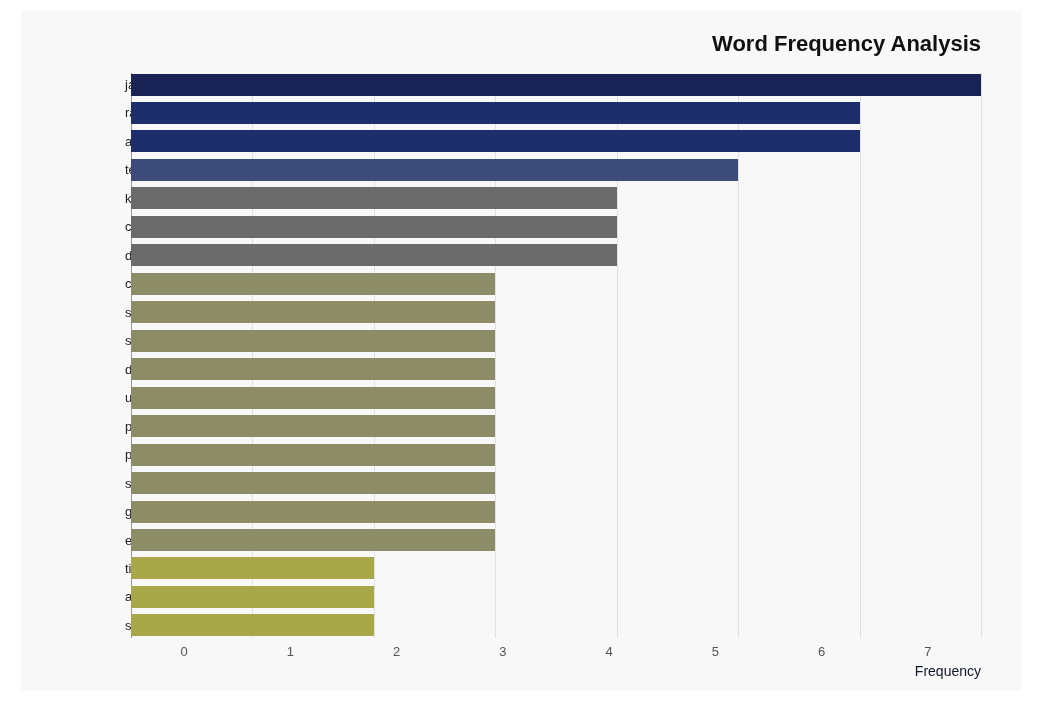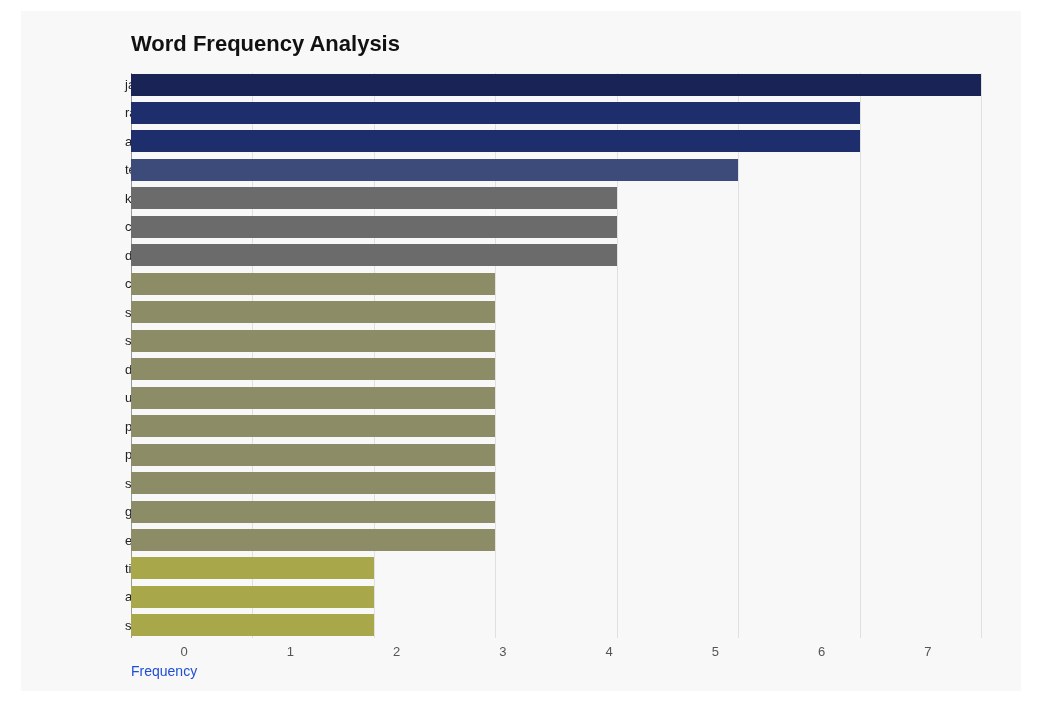--- a/index.html
+++ b/index.html
@@ -13,21 +13,21 @@
       justify-content: center;
     }
     .chart-container {
       width: 1000px;
       height: 680px;
       background: #f8f8f8;
       position: relative;
       padding: 20px 40px 60px 110px;
     }
     .chart-title {
-      text-align: left;
+      text-align: right;
       font-size: 22px;
       font-weight: bold;
       margin-bottom: 16px;
       color: #111;
     }
     .bars-container {
       position: absolute;
       left: 0;
       top: 0;
       width: 100%;
@@ -80,23 +80,23 @@
     }
     
     .x-axis {
       display: flex;
       justify-content: space-between;
       margin-top: 6px;
       font-size: 13px;
       color: #555;
     }
     .x-axis-label {
-      text-align: left;
+      text-align: right;
       font-size: 14px;
-      color: #1d4ed8;
+      color: #0f172a;
       margin-top: 4px;
     }
   </style>
 </head>
 <body>
 
 <div class="chart-container">
   <div class="chart-title">Word Frequency Analysis</div>
   <div style="position:relative; width:100%; height:565px;">
 

